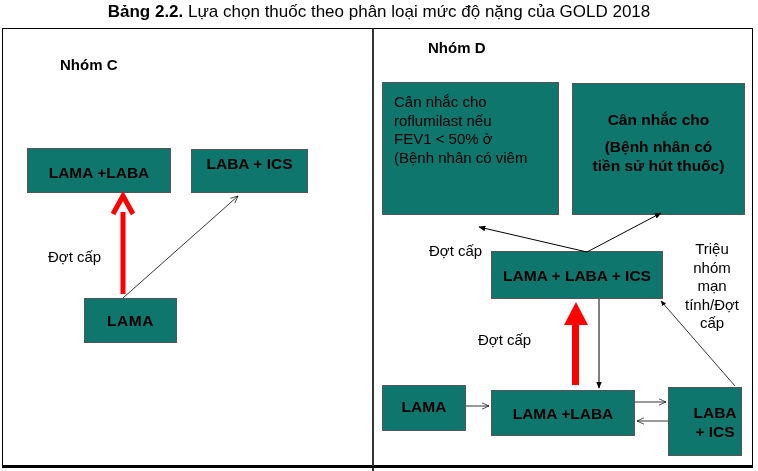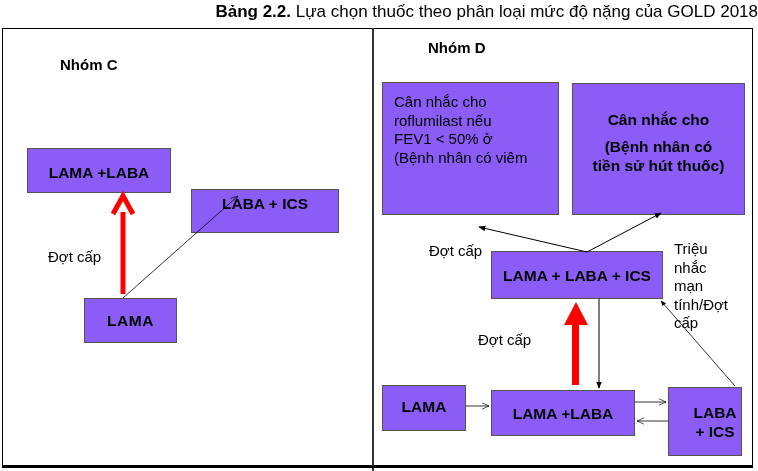--- a/index.html
+++ b/index.html
@@ -1,55 +1,55 @@
 <!DOCTYPE html>
 <html><head>
 <meta charset="utf-8">
 <style>
   html, body { margin: 0; padding: 0; background: #ffffff; }
   body { width: 758px; height: 471px; position: relative; overflow: hidden;
          font-family: "Liberation Sans", sans-serif; color: #000; }
-  .caption { position: absolute; left: 0; top: 2px; width: 758px; text-align: right;
+  .caption { position: absolute; left: 0; top: 2px; width: 758px; text-align: center;
              font-size: 17px; line-height: 20px; }
   .caption b { font-weight: bold; }
   .frame { position: absolute; left: 2px; top: 28px; width: 751px; height: 438px;
            border: 1.5px solid #000; box-sizing: border-box; }
   .divider { position: absolute; left: 372px; top: 28px; width: 1.5px; height: 443px; background: #333; }
   .bottom-line { position: absolute; left: 2px; top: 466px; width: 751px; height: 1.5px; background: #000; }
   .group-title { position: absolute; font-weight: bold; font-size: 15px; }
-  .box { position: absolute; border: 1px solid #555; background: #8b5cf6; box-sizing: border-box;
+  .box { position: absolute; border: 1px solid #555; background: #0f766e; box-sizing: border-box;
          display: flex; align-items: center; justify-content: center; text-align: center;
          font-weight: bold; font-size: 15.5px; line-height: 19px; }
   .box.plain { font-weight: normal; text-align: left; justify-content: flex-start; align-items: flex-start;
                padding: 10px 0 0 11px; font-size: 15px; line-height: 18.5px; }
   .box.stack { flex-direction: column; font-size: 15.5px; line-height: 19px; }
   .box.stack .gap { height: 8px; }
   .lbl { position: absolute; font-size: 15px; line-height: 18.5px; }
-  .lbl.center { text-align: left; }
+  .lbl.center { text-align: center; }
   svg.overlay { position: absolute; left: 0; top: 0; width: 758px; height: 471px; pointer-events: none; }
 </style>
 </head>
 <body>
 
 <div class="caption">
   <b>Bảng 2.2.</b><span> Lựa chọn thuốc theo phân loại mức độ nặng của GOLD 2018</span>
 </div>
 
 <div class="frame"></div>
 <div class="divider"></div>
 <div class="bottom-line"></div>
 
 <div>
   <div class="group-title" style="left:60px; top:56px;">Nhóm C</div>
 
   <div class="box" style="left:27px; top:148px; width:144px; height:45px; padding-top:4px;">
     <span>LAMA +LABA</span>
   </div>
 
-  <div class="box" style="left:191px; top:149px; width:148px; height:44px; padding-bottom:16px;margin-top:40px;">
+  <div class="box" style="left:191px; top:149px; width:117px; height:44px; padding-bottom:16px;">
     <span>LABA + ICS</span>
   </div>
 
   <div class="box" style="left:84px; top:298px; width:93px; height:45px;">
     <span style="letter-spacing:0.5px;">LAMA</span>
   </div>
 
   <div class="lbl" style="left:48px; top:248px;">Đợt cấp</div>
 </div>
 
@@ -87,21 +87,21 @@
   <div class="box stack" style="left:668px; top:387px; width:74px; height:69px;padding-left:20px;">
     <div>LABA</div>
     <div>+ ICS</div>
   </div>
 
   <div class="lbl" style="left:429px; top:242px;">Đợt cấp</div>
   <div class="lbl" style="left:478px; top:331px;">Đợt cấp</div>
 
   <div class="lbl center" style="left:674px; top:240px; width:76px;">
     <div>Triệu</div>
-    <div>nhắc</div>
+    <div>nhóm</div>
     <div>mạn</div>
     <div>tính/Đợt</div>
     <div>cấp</div>
   </div>
 </div>
 
 <svg class="overlay" viewBox="0 0 758 471">
   <defs>
     <marker id="m-solid" viewBox="0 0 10 10" refX="9" refY="5" markerWidth="7" markerHeight="7" orient="auto-start-reverse">
       <path d="M0,1 L10,5 L0,9 z" fill="#000"></path>

